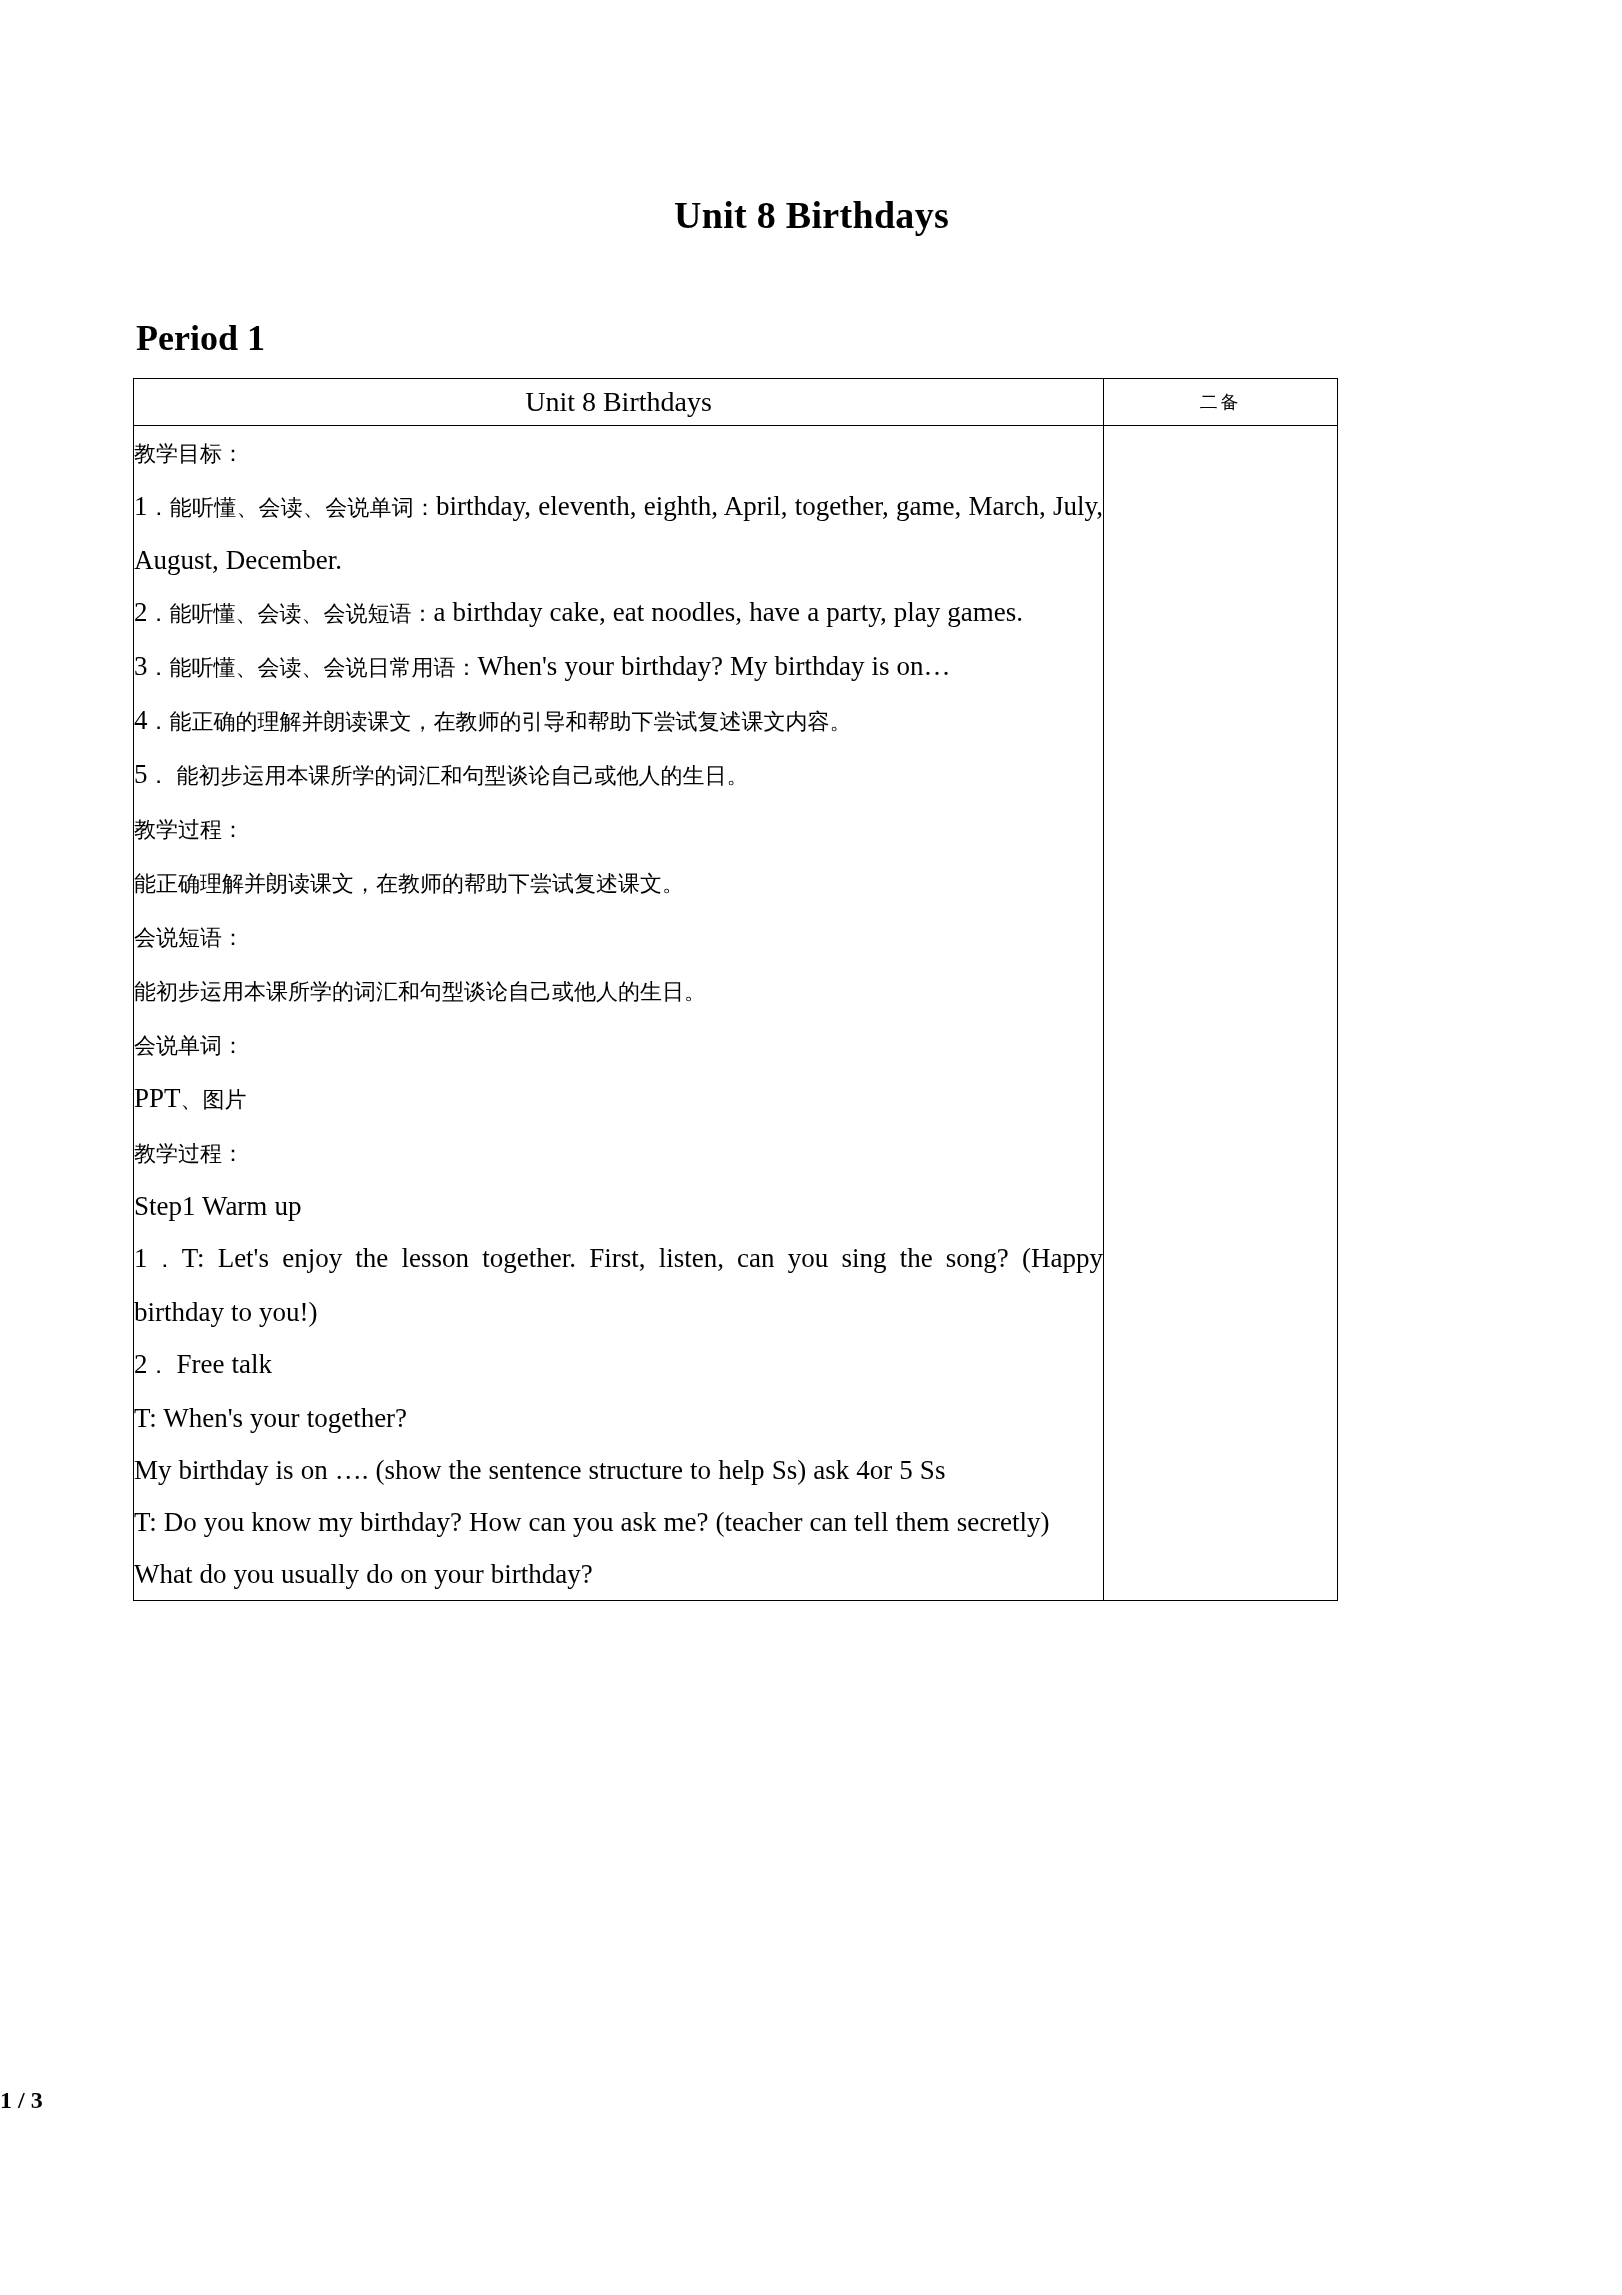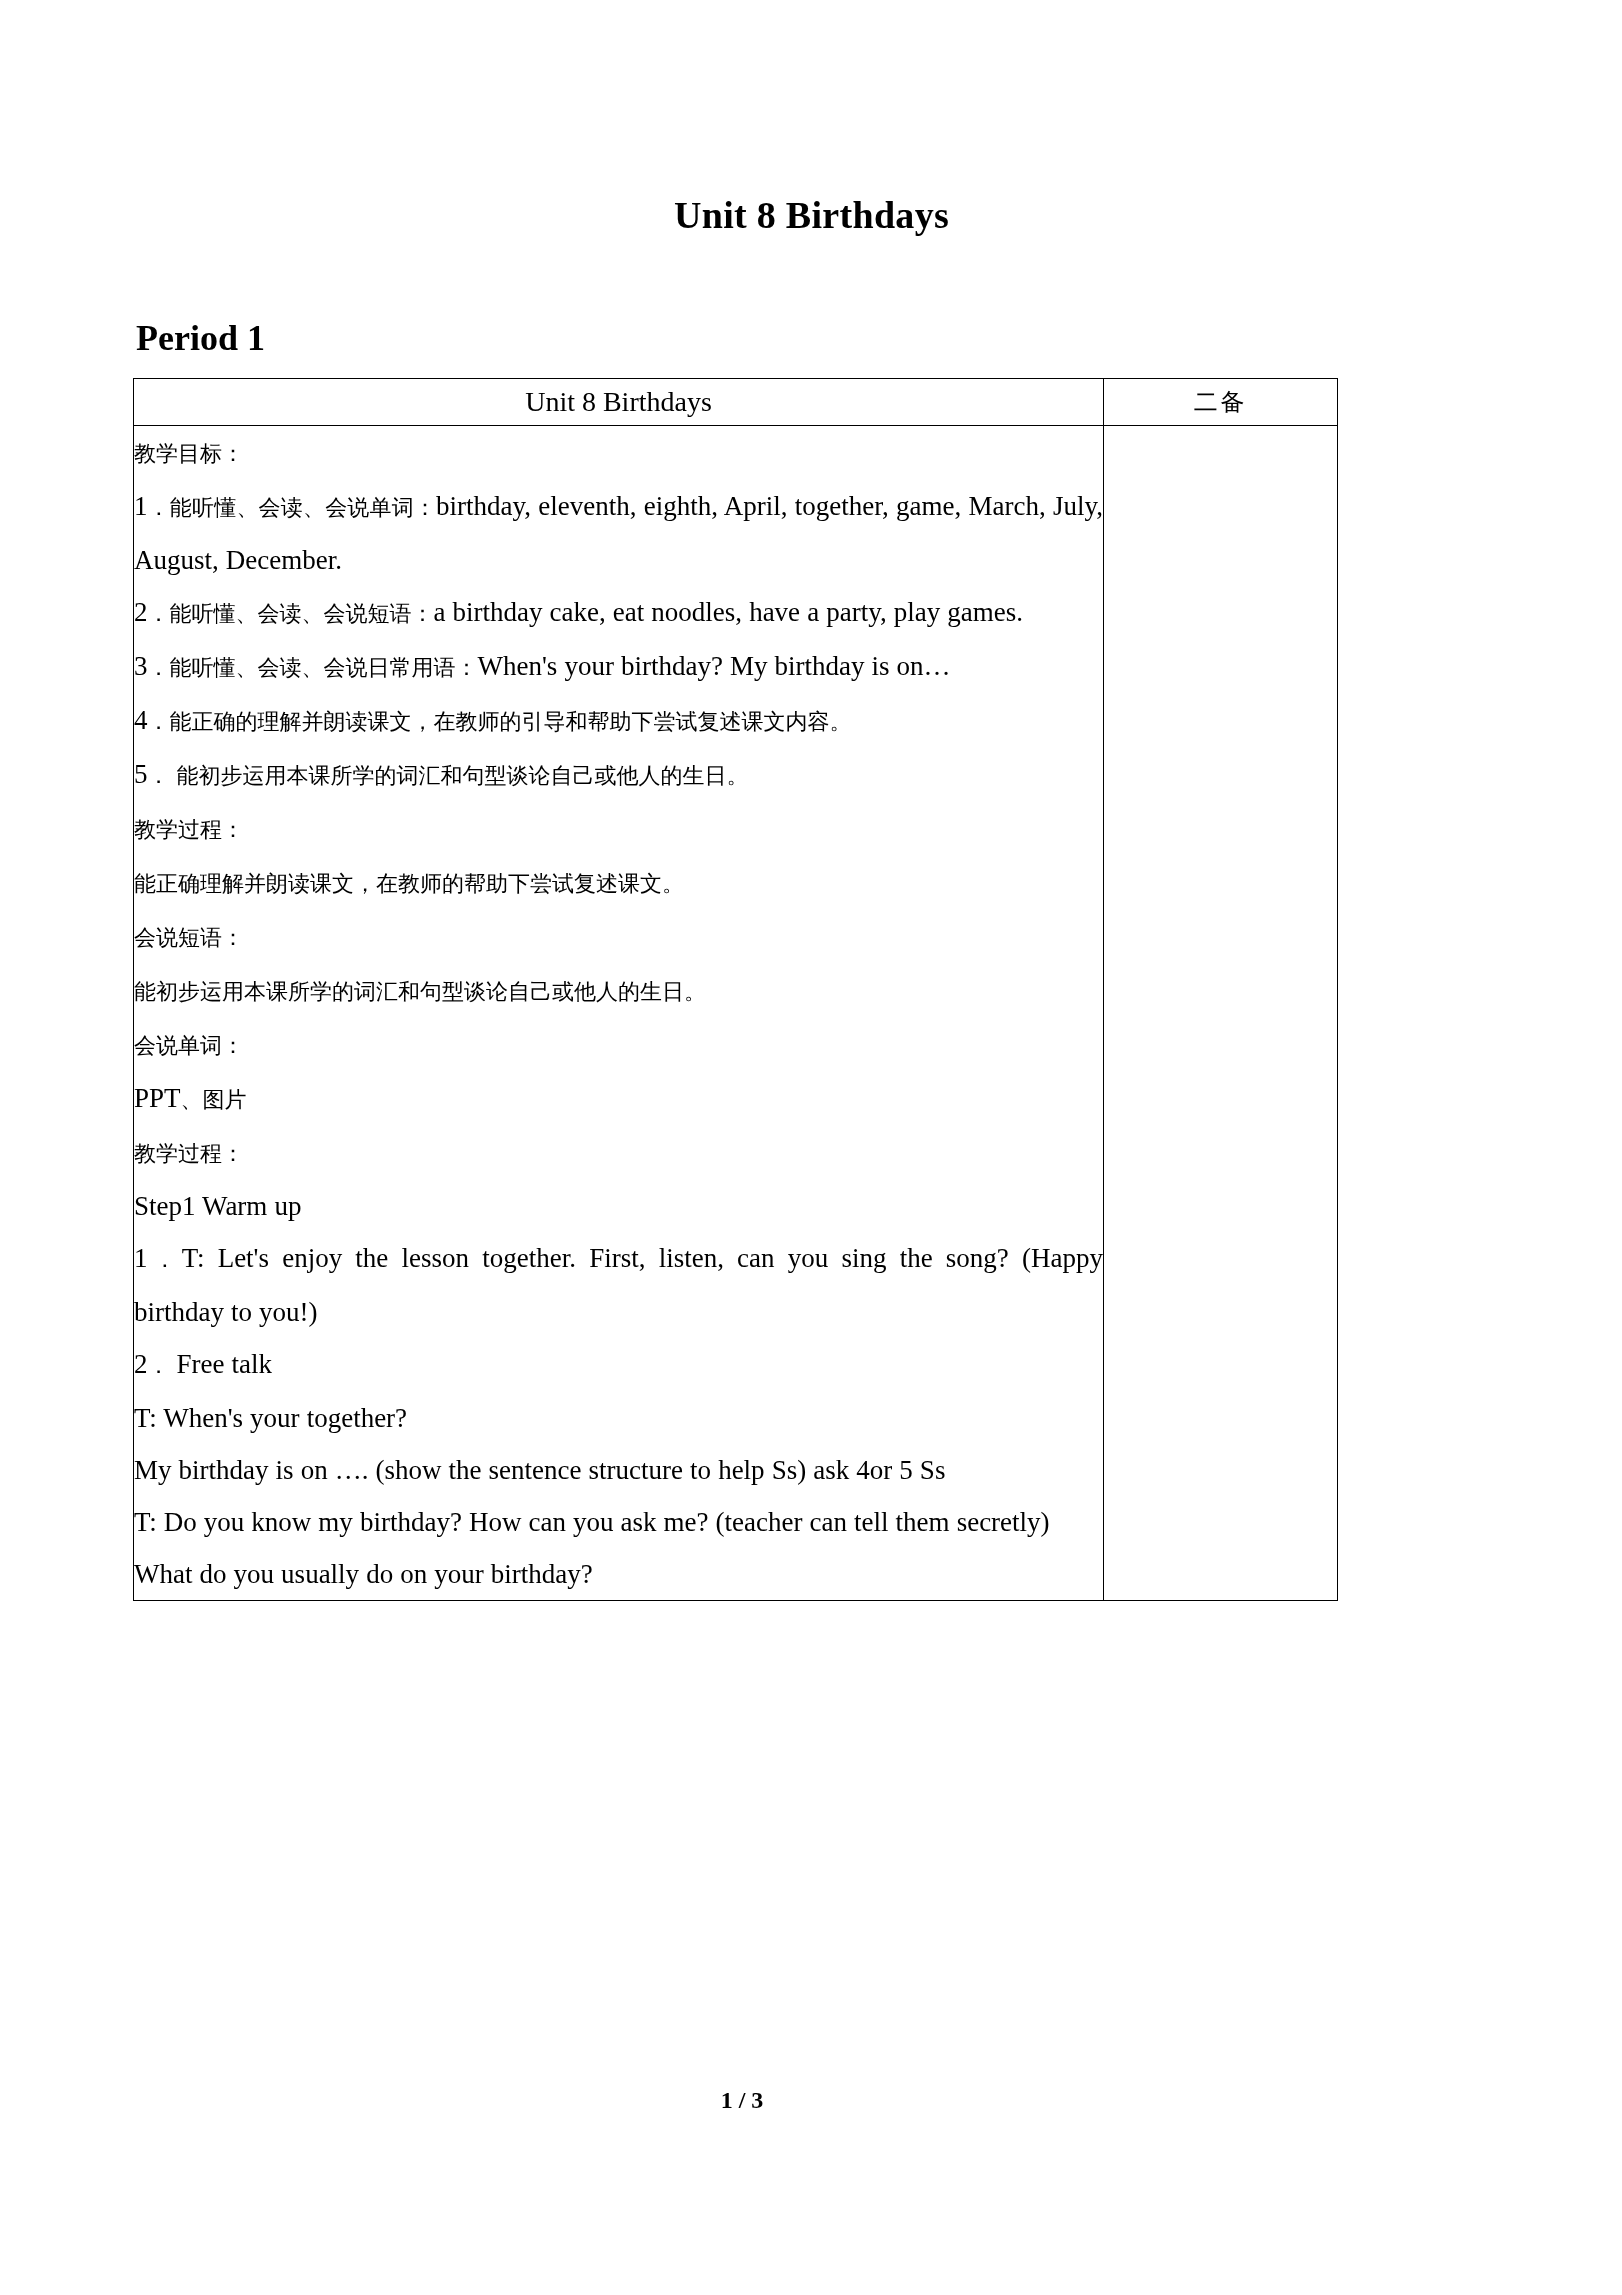--- a/index.html
+++ b/index.html
@@ -68,21 +68,21 @@
   .head-cell {
     height: 46px;
     text-align: center;
     vertical-align: middle !important;
     font-size: 28px;
     line-height: 46px;
     white-space: nowrap;
   }
   .head-cell-cn {
     font-family: "DejaVu Sans", "Liberation Sans", sans-serif;
-    font-size: 24px;
+    font-size: 18px;
     letter-spacing: 2.7px;
     margin-top: 32px;
   }
 
   .body-cell {
     padding: 9.3px 12px 12px 14.6px;
   }
   .second-cell { padding: 0; }
 
   
@@ -98,21 +98,21 @@
     font-family: "DejaVu Sans", "Liberation Sans", sans-serif;
     font-size: 22px;
   }
 
   
   .footer {
     position: absolute;
     left: 0;
     top: 2087px;
     width: 1484px;
-    text-align: center;
+    text-align: left;
     font-size: 24px;
     font-weight: bold;
   }
 </style>
 </head>
 <body>
 
 <div class="page">
 
   <div class="doc-title">Unit 8 Birthdays</div>

